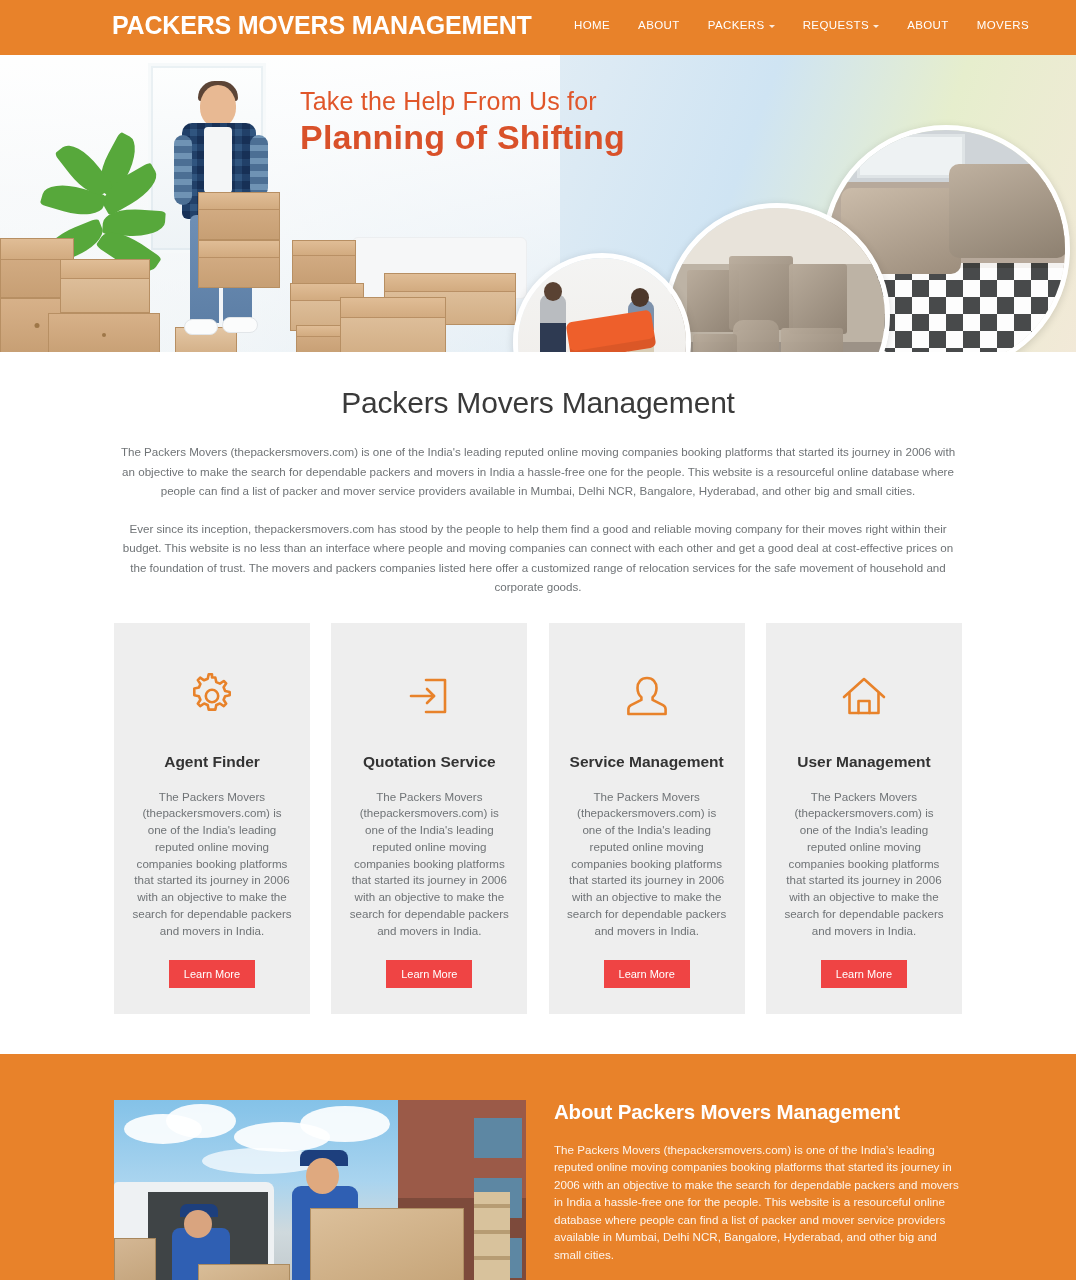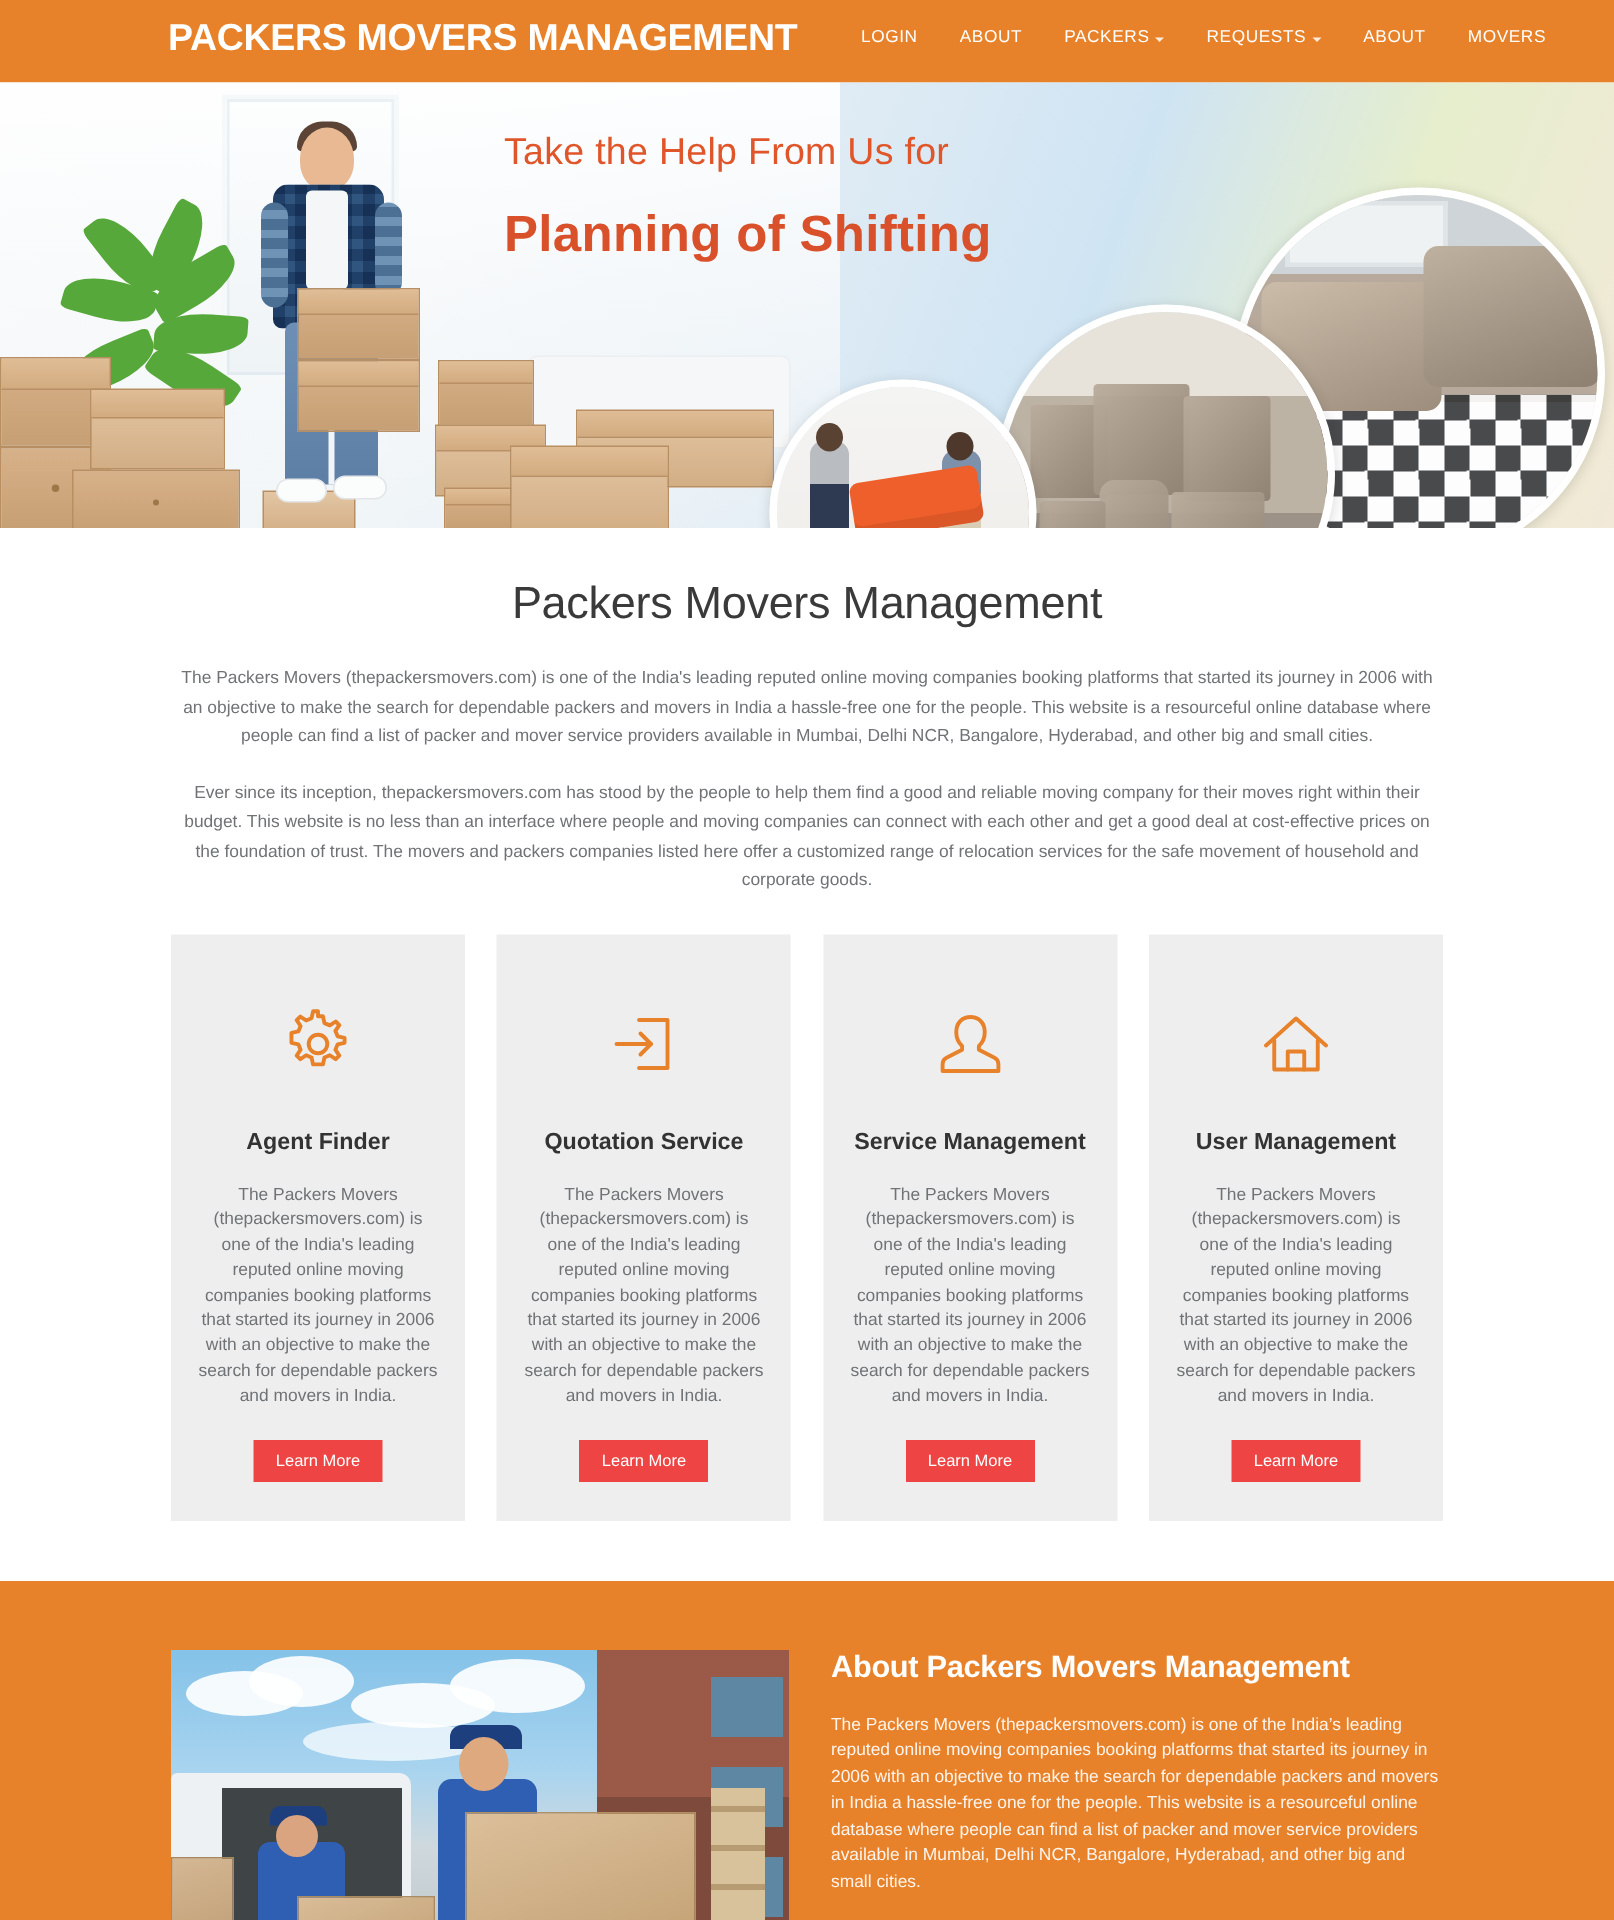--- a/index.html
+++ b/index.html
@@ -136,35 +136,35 @@
     width:18px;height:5px;border-radius:3px;background:#9e7748;
   }
 
   .hero-sofa{
     position:absolute; left:352px; top:182px; width:175px;height:62px;
     background:#f6f7f8; border-radius:6px; border:1px solid #eceef0;
   }
 
   .hero-text {
     position: absolute;
-    left: 336px;
+    left: 300px;
     top: 32px;
     z-index: 5;
   }
   .hero-line1 {
     color: #e0562a;
     font-size: 25px;
     letter-spacing: 0.2px;
     white-space: nowrap;
   }
   .hero-line2 {
     color: #d9512a;
     font-size: 34px;
     font-weight: bold;
-    margin-top: 21px;
+    margin-top: 2px;
     letter-spacing: 0.2px;
     white-space: nowrap;
   }
 
   .hero-circle {
     position: absolute;
     border-radius: 50%;
     border: 5px solid #ffffff;
     overflow: hidden;
     box-shadow: 0 2px 9px rgba(0,0,0,.14);
@@ -331,21 +331,21 @@
   }
   .about-p + .about-p { margin-top: 15px; }
 </style>
 </head>
 <body>
 
 <header class="site-header">
   <div class="brand">PACKERS MOVERS MANAGEMENT</div>
   <nav class="main-nav">
     <a class="nav-item">
-        <span>LOGIN</span>
+        <span>HOME</span>
       </a>
     <a class="nav-item">
         <span>ABOUT</span>
       </a>
     <a class="nav-item">
         <span>PACKERS</span>
         <i class="caret"></i>
       </a>
     <a class="nav-item">
         <span>REQUESTS</span>

